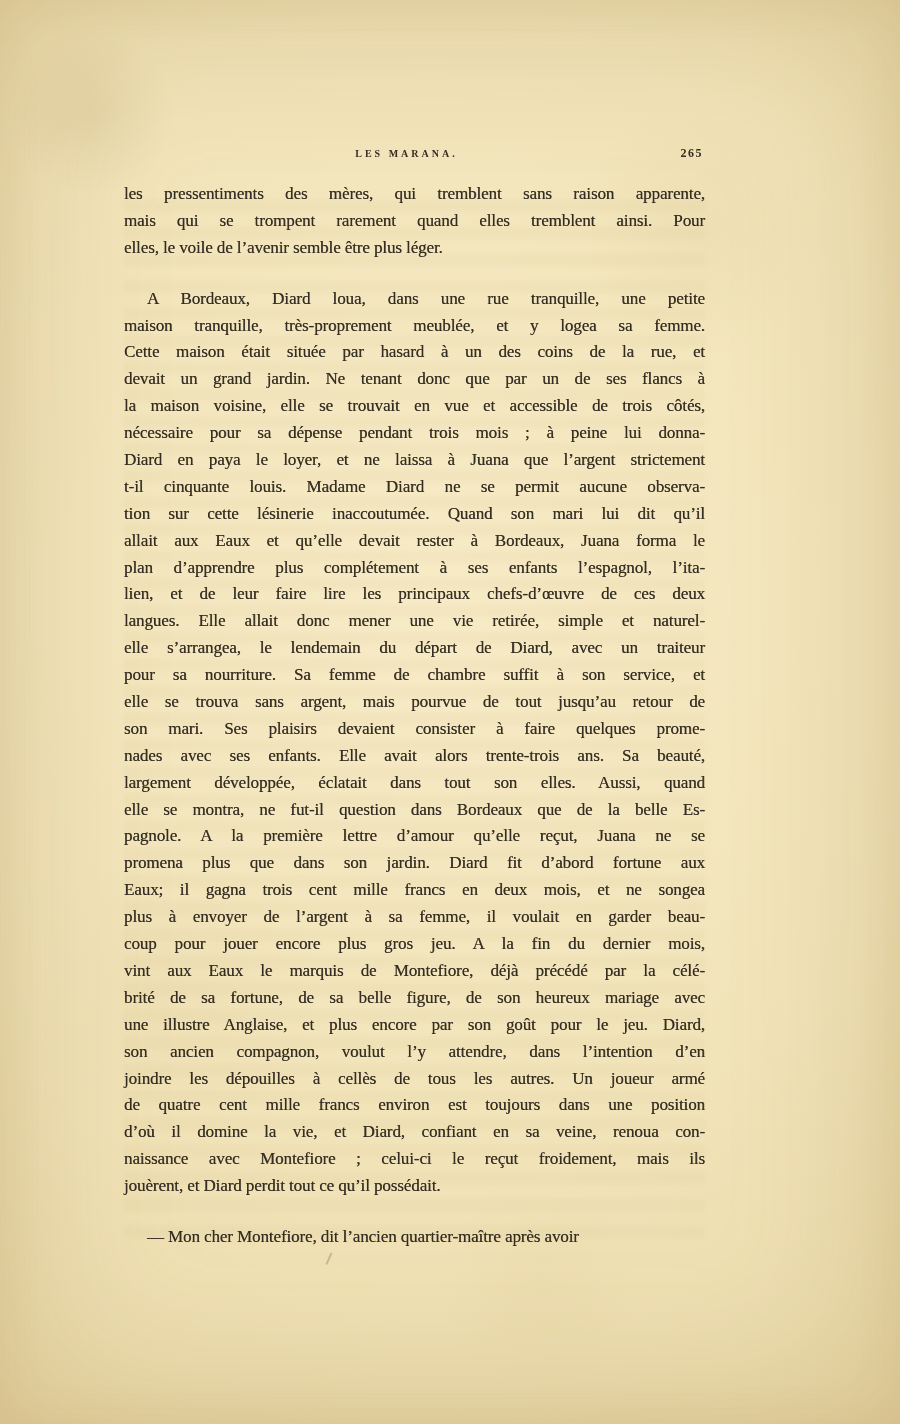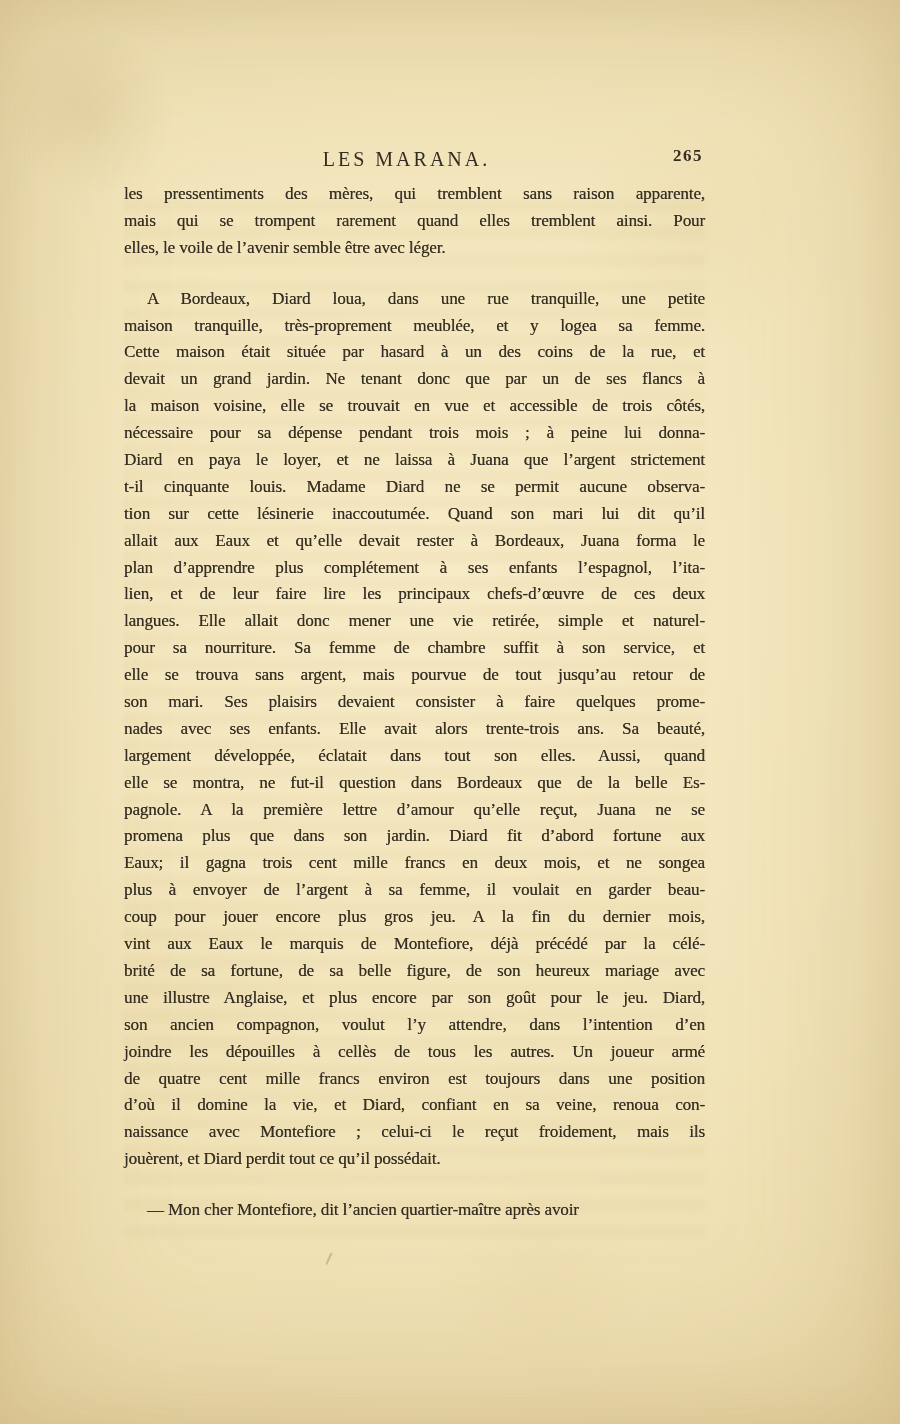--- a/index.html
+++ b/index.html
@@ -62,30 +62,30 @@
     width: 581px;
     height: 26px;
     color: #352e23;
   }
   .running-title {
     position: absolute;
     left: 0;
     right: 0;
     top: 2px;
     text-align: center;
-    font-size: 20px;
+    font-size: 10px;
     letter-spacing: 3px;
-    font-weight: 400;
+    font-weight: 700;
     transform: translateX(-8px);
   }
   .page-number {
     position: absolute;
     right: 2px;
     top: 0;
-    font-size: 17px;
+    font-size: 12px;
     font-weight: 700;
     letter-spacing: 1.5px;
   }
 
   .text-block {
     position: absolute;
     left: 124px;
     top: 181px;
     width: 581px;
     color: #342d22;
@@ -125,34 +125,35 @@
 <div class="show-through"></div>
 
 <div class="page-header">
   <span class="running-title">LES MARANA.</span>
   <span class="page-number">265</span>
 </div>
 
 <div class="text-block">
     <div class="line">les pressentiments des mères, qui tremblent sans raison apparente,</div>
     <div class="line">mais qui se trompent rarement quand elles tremblent ainsi. Pour</div>
-    <div class="line end">elles, le voile de l’avenir semble être avec léger.</div>
+    <div class="line end">elles, le voile de l’avenir semble être plus léger.</div>
     <div class="line indent">A Bordeaux, Diard loua, dans une rue tranquille, une petite</div>
     <div class="line">maison tranquille, très-proprement meublée, et y logea sa femme.</div>
     <div class="line">Cette maison était située par hasard à un des coins de la rue, et</div>
     <div class="line">devait un grand jardin. Ne tenant donc que par un de ses flancs à</div>
     <div class="line">la maison voisine, elle se trouvait en vue et accessible de trois côtés,</div>
     <div class="line">nécessaire pour sa dépense pendant trois mois ; à peine lui donna-</div>
     <div class="line">Diard en paya le loyer, et ne laissa à Juana que l’argent strictement</div>
     <div class="line">t-il cinquante louis. Madame Diard ne se permit aucune observa-</div>
     <div class="line">tion sur cette lésinerie inaccoutumée. Quand son mari lui dit qu’il</div>
     <div class="line">allait aux Eaux et qu’elle devait rester à Bordeaux, Juana forma le</div>
     <div class="line">plan d’apprendre plus complétement à ses enfants l’espagnol, l’ita-</div>
     <div class="line">lien, et de leur faire lire les principaux chefs-d’œuvre de ces deux</div>
     <div class="line">langues. Elle allait donc mener une vie retirée, simple et naturel-</div>
+    <div class="line">elle s’arrangea, le lendemain du départ de Diard, avec un traiteur</div>
     <div class="line">pour sa nourriture. Sa femme de chambre suffit à son service, et</div>
     <div class="line">elle se trouva sans argent, mais pourvue de tout jusqu’au retour de</div>
     <div class="line">son mari. Ses plaisirs devaient consister à faire quelques prome-</div>
     <div class="line">nades avec ses enfants. Elle avait alors trente-trois ans. Sa beauté,</div>
     <div class="line">largement développée, éclatait dans tout son elles. Aussi, quand</div>
     <div class="line">elle se montra, ne fut-il question dans Bordeaux que de la belle Es-</div>
     <div class="line">pagnole. A la première lettre d’amour qu’elle reçut, Juana ne se</div>
     <div class="line">promena plus que dans son jardin. Diard fit d’abord fortune aux</div>
     <div class="line">Eaux; il gagna trois cent mille francs en deux mois, et ne songea</div>
     <div class="line">plus à envoyer de l’argent à sa femme, il voulait en garder beau-</div>

